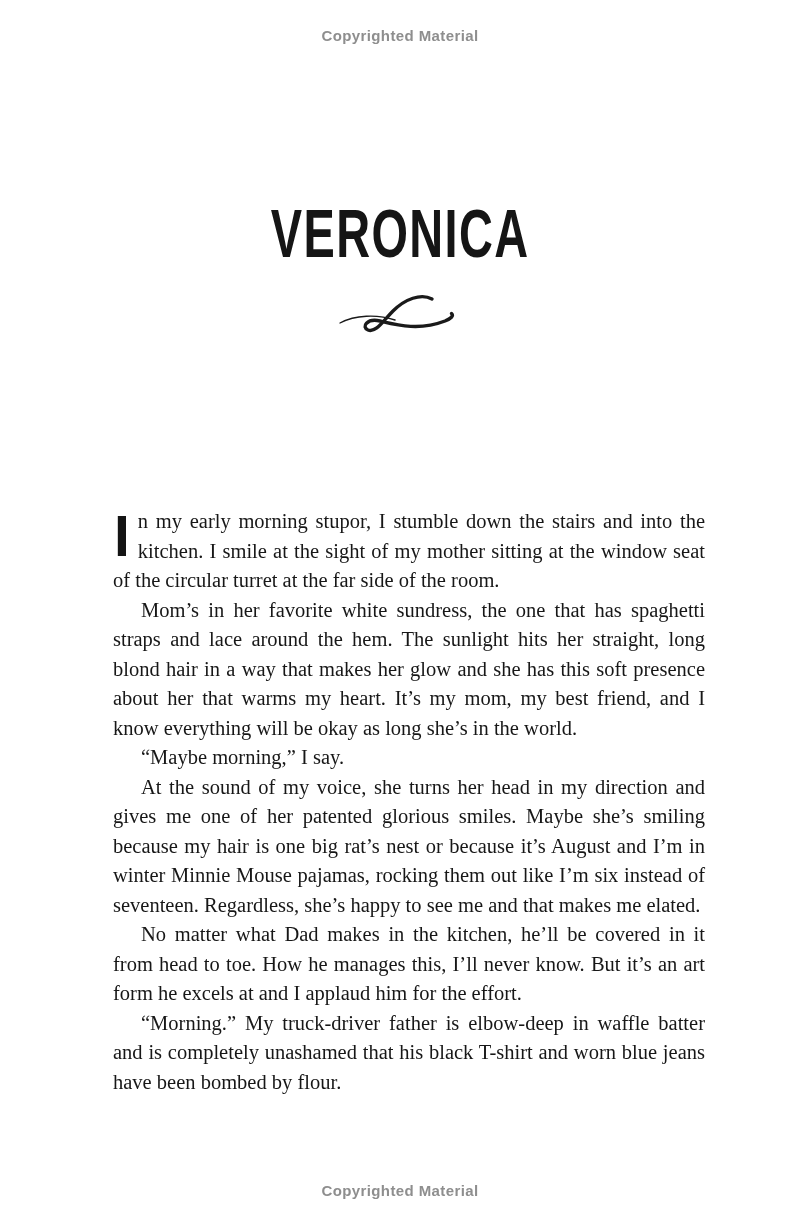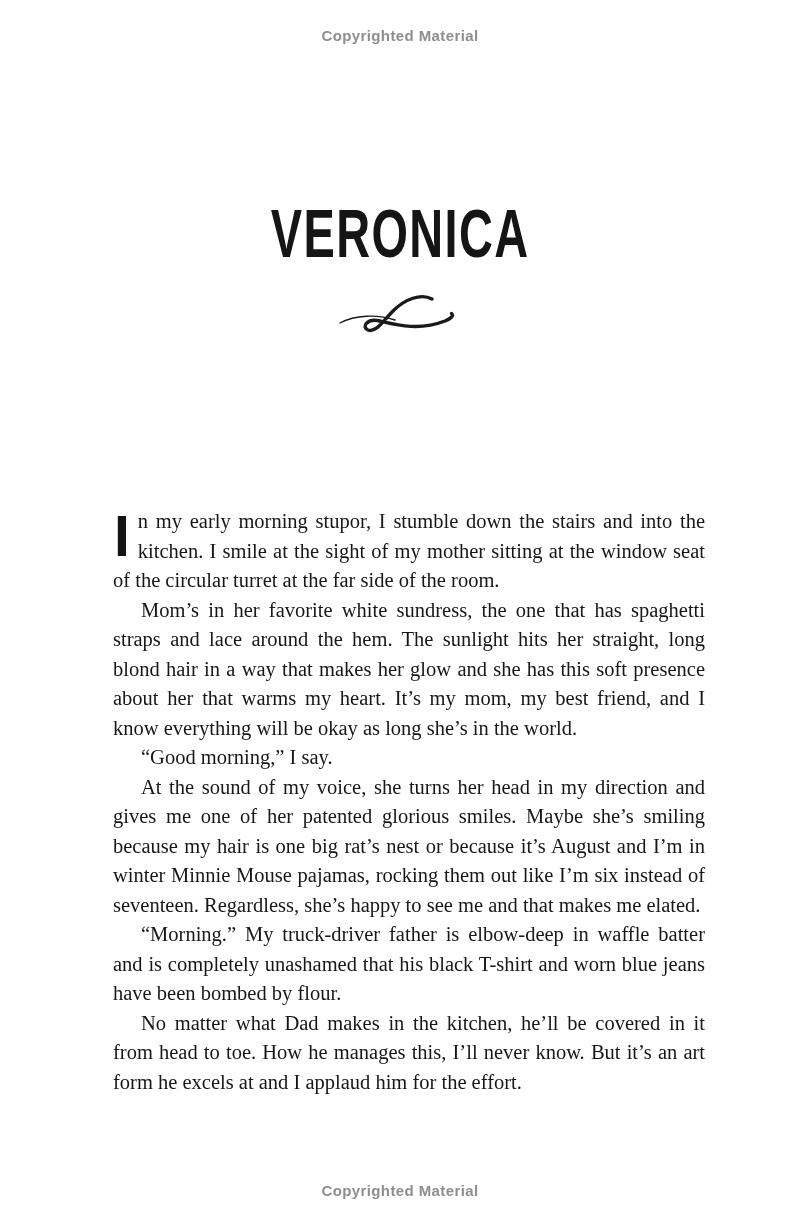--- a/index.html
+++ b/index.html
@@ -100,28 +100,28 @@
   </div>
 
   <div class="body-text">
     <p class="opening">
       <span class="dropcap">I</span><span>n my early morning stupor, I stumble down the stairs and into the kitchen. I smile at the sight of my mother sitting at the window seat of the circular turret at the far side of the room.</span>
     </p>
     <p>
       <span>Mom’s in her favorite white sundress, the one that has spaghetti straps and lace around the hem. The sunlight hits her straight, long blond hair in a way that makes her glow and she has this soft presence about her that warms my heart. It’s my mom, my best friend, and I know everything will be okay as long she’s in the world.</span>
     </p>
     <p>
-      <span>“Good morning,” I say.</span>
+      <span>“Maybe morning,” I say.</span>
     </p>
     <p>
       <span>At the sound of my voice, she turns her head in my direction and gives me one of her patented glorious smiles. Maybe she’s smiling because my hair is one big rat’s nest or because it’s August and I’m in winter Minnie Mouse pajamas, rocking them out like I’m six instead of seventeen. Regardless, she’s happy to see me and that makes me elated.</span>
     </p>
     <p>
-      <span>“Morning.” My truck-driver father is elbow-deep in waffle batter and is completely unashamed that his black T-shirt and worn blue jeans have been bombed by flour.</span>
+      <span>No matter what Dad makes in the kitchen, he’ll be covered in it from head to toe. How he manages this, I’ll never know. But it’s an art form he excels at and I applaud him for the effort.</span>
     </p>
     <p>
-      <span>No matter what Dad makes in the kitchen, he’ll be covered in it from head to toe. How he manages this, I’ll never know. But it’s an art form he excels at and I applaud him for the effort.</span>
+      <span>“Morning.” My truck-driver father is elbow-deep in waffle batter and is completely unashamed that his black T-shirt and worn blue jeans have been bombed by flour.</span>
     </p>
   </div>
 
   <div class="copyright bottom">Copyrighted Material</div>
 
 </div>
 
 </body></html>

